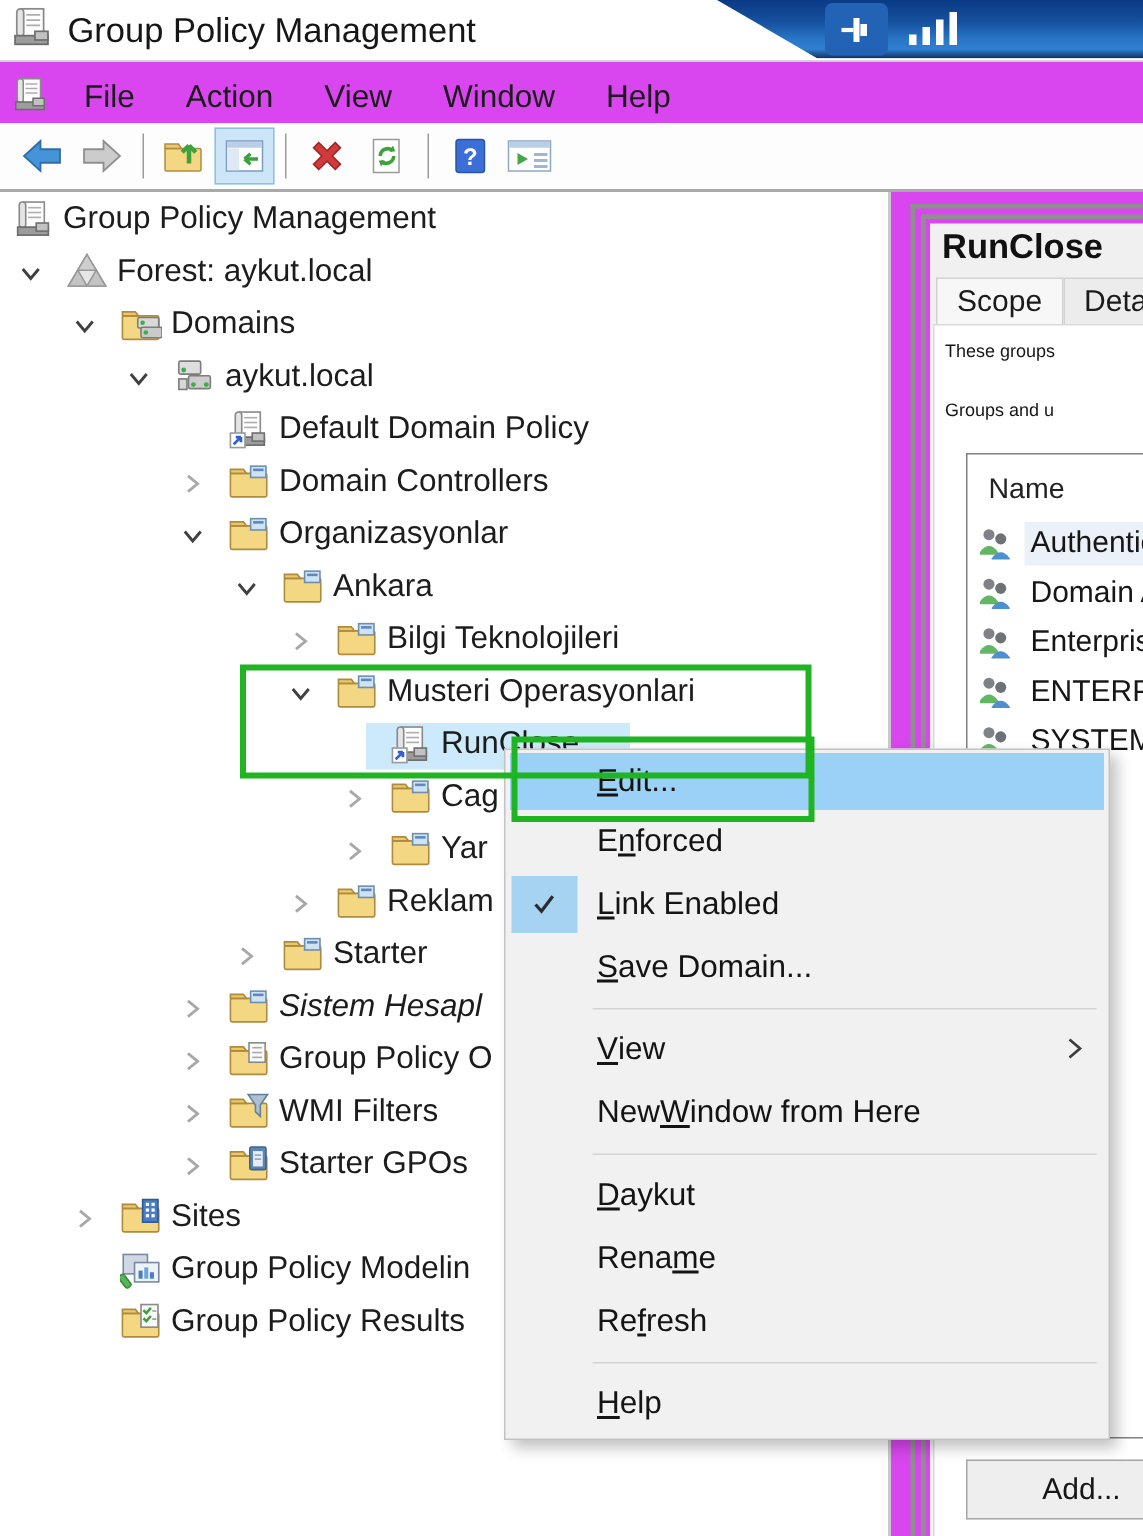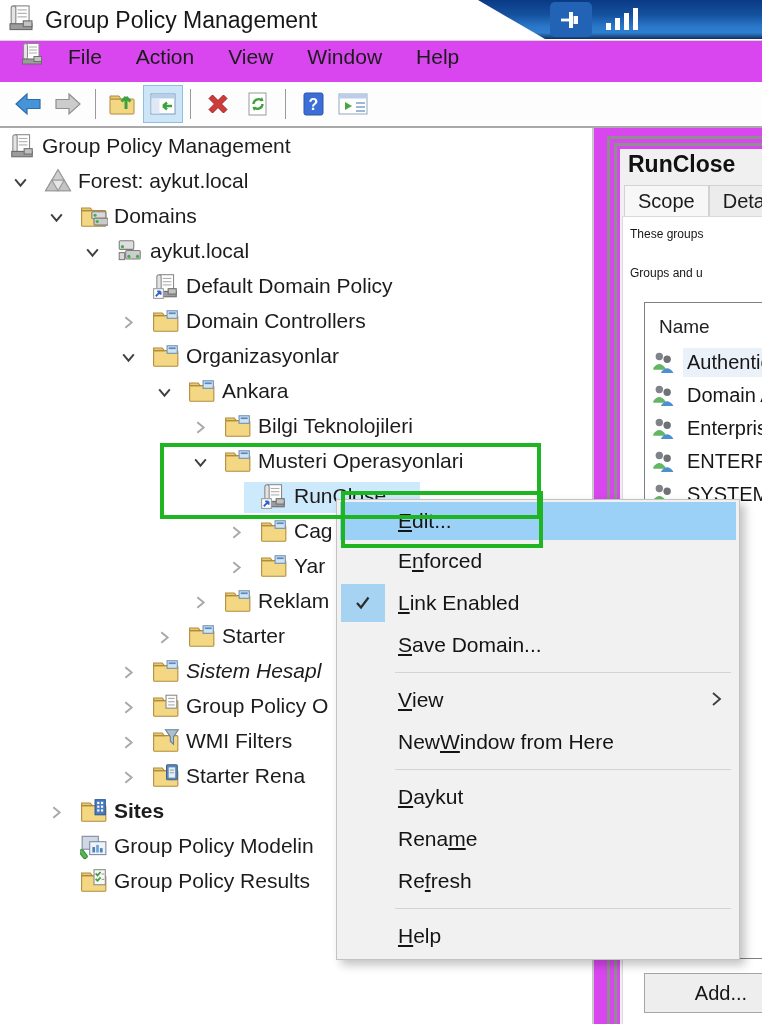--- a/index.html
+++ b/index.html
@@ -11,21 +11,21 @@
   .titlebar .ttl{font-size:23px;color:#161616}
   
   .overlay{position:absolute;left:478px;top:0;width:284px;height:39px;z-index:70;
            clip-path:polygon(0 0,100% 0,100% 100%,67px 100%);
            background:linear-gradient(180deg,#0a3a85 0%,#15519f 38%,#2a77c8 68%,#2f7fd0 84%,#163f75 97%,#0e2d55 100%)}
   .pin-tile{position:absolute;left:72px;top:2px;width:42px;height:35px;background:#2263b5;border-radius:5px;
             display:flex;align-items:center;justify-content:center}
   .bars{position:absolute;left:128px;bottom:9px;display:flex;align-items:flex-end;gap:4px}
   .bars i{display:block;width:5px;background:#fff}
   
-  .menubar{position:absolute;left:0;top:41px;right:0;height:40px;display:flex;align-items:flex-start;padding-left:19px}
+  .menubar{position:absolute;left:0;top:41px;right:0;height:40px;display:flex;align-items:flex-end;padding-left:7px}
   .menubar .mitem{font-size:21px;padding:4px 17px;color:#1b1b1b;cursor:default}
   
   .toolbar{position:absolute;left:0;top:82px;right:0;height:44px;display:flex;align-items:center;
            padding-left:8px;border-bottom:2px solid #a9a9a9;background:#fdfdfd}
   .tbtn{width:38px;height:36px;display:flex;align-items:center;justify-content:center;border:1px solid transparent}
   .tbtn.active{background:#cde6f7;border:1px solid #90bfe2}
   .tsep{width:1px;height:30px;background:#9b9b9b;margin:0 7px}
   
   .tree{position:absolute;left:0;top:128px;width:592px;bottom:0;background:#fff;overflow:hidden;z-index:1}
   .trow{position:absolute;left:0;width:100%;height:35px}
@@ -409,23 +409,23 @@
             <polyline points="5,3 11,8 5,13" fill="none" stroke="#a8a8a8" stroke-width="1.8"></polyline>
           </svg></span>
         <span class="ticon" style="left:152px"><svg width="28" height="28" viewBox="0 0 26 26">
             <rect x="1.5" y="8" width="22.5" height="14.5" rx="1" fill="#f4d783" stroke="#b08b3e"></rect>
             <path d="M1.5 8 L1.5 5.5 L9.5 5.5 L11.5 8 Z" fill="#e9c96e" stroke="#b08b3e"></path>
             <rect x="13.5" y="2.5" width="10" height="14" rx="1" fill="#5b87b8" stroke="#3f6489"></rect>
             <rect x="15.5" y="5" width="6" height="9.5" fill="#e8eef5"></rect>
             <line x1="16.5" y1="7.5" x2="20.5" y2="7.5" stroke="#8aa5c0"></line>
             <line x1="16.5" y1="10" x2="20.5" y2="10" stroke="#8aa5c0"></line>
           </svg></span>
-        <span class="lbl" style="left:186px">Starter Rena</span>
-      </div>
-      <div class="trow" style="top: 667px; font-weight: bold;">
+        <span class="lbl" style="left:186px">Starter GPOs</span>
+      </div>
+      <div class="trow" style="top: 667px;">
         <span class="chev" style="left:48px"><svg width="17" height="17" viewBox="0 0 16 16">
             <polyline points="5,3 11,8 5,13" fill="none" stroke="#a8a8a8" stroke-width="1.8"></polyline>
           </svg></span>
         <span class="ticon" style="left:80px"><svg width="28" height="28" viewBox="0 0 26 26">
             <rect x="1.5" y="8" width="22.5" height="14.5" rx="1" fill="#f4d783" stroke="#b08b3e"></rect>
             <path d="M1.5 8 L1.5 5.5 L9.5 5.5 L11.5 8 Z" fill="#e9c96e" stroke="#b08b3e"></path>
             <rect x="14" y="2.5" width="9.5" height="14" fill="#4a7dc4" stroke="#2d5a94"></rect>
             <rect x="16" y="4.5" width="2" height="2" fill="#fff"></rect>
             <rect x="19.5" y="4.5" width="2" height="2" fill="#fff"></rect>
             <rect x="16" y="8" width="2" height="2" fill="#fff"></rect>

